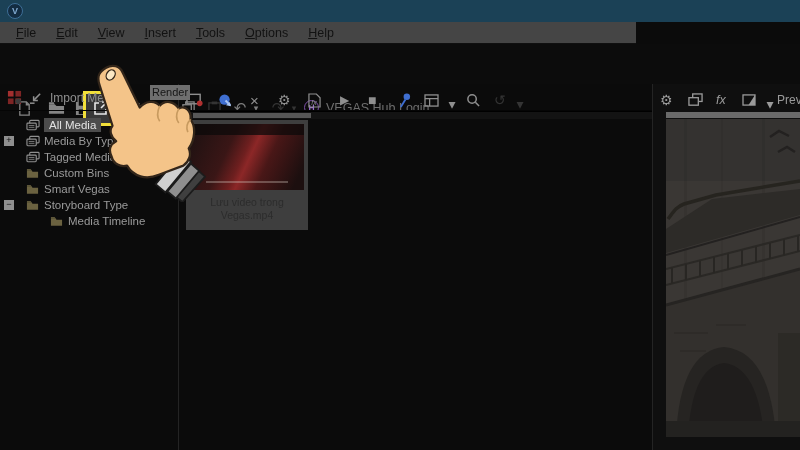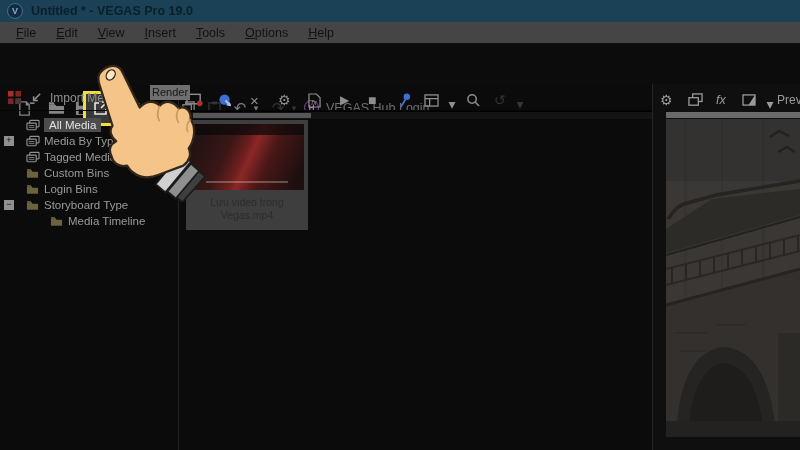--- a/index.html
+++ b/index.html
@@ -11,21 +11,21 @@
   
   .titlebar{left:0;top:0;width:800px;height:22px;background:#1b4156;}
   .vlogo{left:7px;top:3px;width:16px;height:16px;border-radius:50%;
          background:#132c42;border:1px solid #3d6e96;box-sizing:border-box;
          color:#7fa8cf;font-size:9px;font-weight:bold;display:flex;
          align-items:center;justify-content:center;}
   .wintitle{left:31px;top:0;height:22px;line-height:22px;font-size:12.5px;
             font-weight:bold;color:#0a1f2b;}
 
   
-  .menubar{left:0;top:22px;width:800px;height:22px;background:#454545;
+  .menubar{left:0;top:22px;width:636px;height:22px;background:#454545;
            border-bottom:1px solid #101010;box-sizing:border-box;
            display:flex;align-items:center;padding-left:6px;}
   .menu-item{padding:0 10px;font-size:12.5px;color:#121212;height:22px;
              line-height:22px;}
 
   
   .toolbar{left:0;top:44px;width:800px;height:40px;background:#0c0c0c;}
   .tbtn{position:absolute;top:52px;width:24px;height:24px;display:flex;
         align-items:center;justify-content:center;color:#858585;font-size:15px;}
   .disabled{color:#343434 !important;}
@@ -84,21 +84,20 @@
   .painting{left:666px;top:119px;width:134px;height:318px;}
 
   .hand{left:88px;top:64px;width:118px;height:138px;z-index:50;}
   .head-border{left:0;top:110px;width:800px;height:1px;background:#050505;}
 </style>
 </head>
 <body>
 
 <div class="abs titlebar">
   <div class="abs vlogo">V</div>
-  <div class="abs wintitle">Untitled * - VEGAS Pro 19.0</div>
 </div>
 
 <div class="abs menubar">
   <div class="menu-item"><u>F</u>ile</div>
   <div class="menu-item"><u>E</u>dit</div>
   <div class="menu-item"><u>V</u>iew</div>
   <div class="menu-item"><u>I</u>nsert</div>
   <div class="menu-item"><u>T</u>ools</div>
   <div class="menu-item"><u>O</u>ptions</div>
   <div class="menu-item"><u>H</u>elp</div>
@@ -220,21 +219,21 @@
     <path d="M1 2h5l1 1.5h6V10H1z" fill="#6b6240"></path>
     <path d="M1 2V1h4l1 1z" fill="#7a7048"></path>
     </svg>
   <span>Custom Bins</span>
 </div>
 <div class="tree-row" style="left:26px;top:181px">
   <svg width="13" height="11" viewBox="0 0 14 11" style="margin-right:5px">
     <path d="M1 2h5l1 1.5h6V10H1z" fill="#6b6240"></path>
     <path d="M1 2V1h4l1 1z" fill="#7a7048"></path>
     </svg>
-  <span>Login Bins</span>
+  <span>Smart Vegas</span>
 </div>
 <div class="expander" style="left:4px;top:200px">−</div>
 <div class="tree-row" style="left:26px;top:197px">
   <svg width="13" height="11" viewBox="0 0 14 11" style="margin-right:5px">
     <path d="M1 2h5l1 1.5h6V10H1z" fill="#6b6240"></path>
     <path d="M1 2V1h4l1 1z" fill="#7a7048"></path>
     </svg>
   <span>Storyboard Type</span>
 </div>
 <div class="tree-row" style="left:50px;top:213px">

